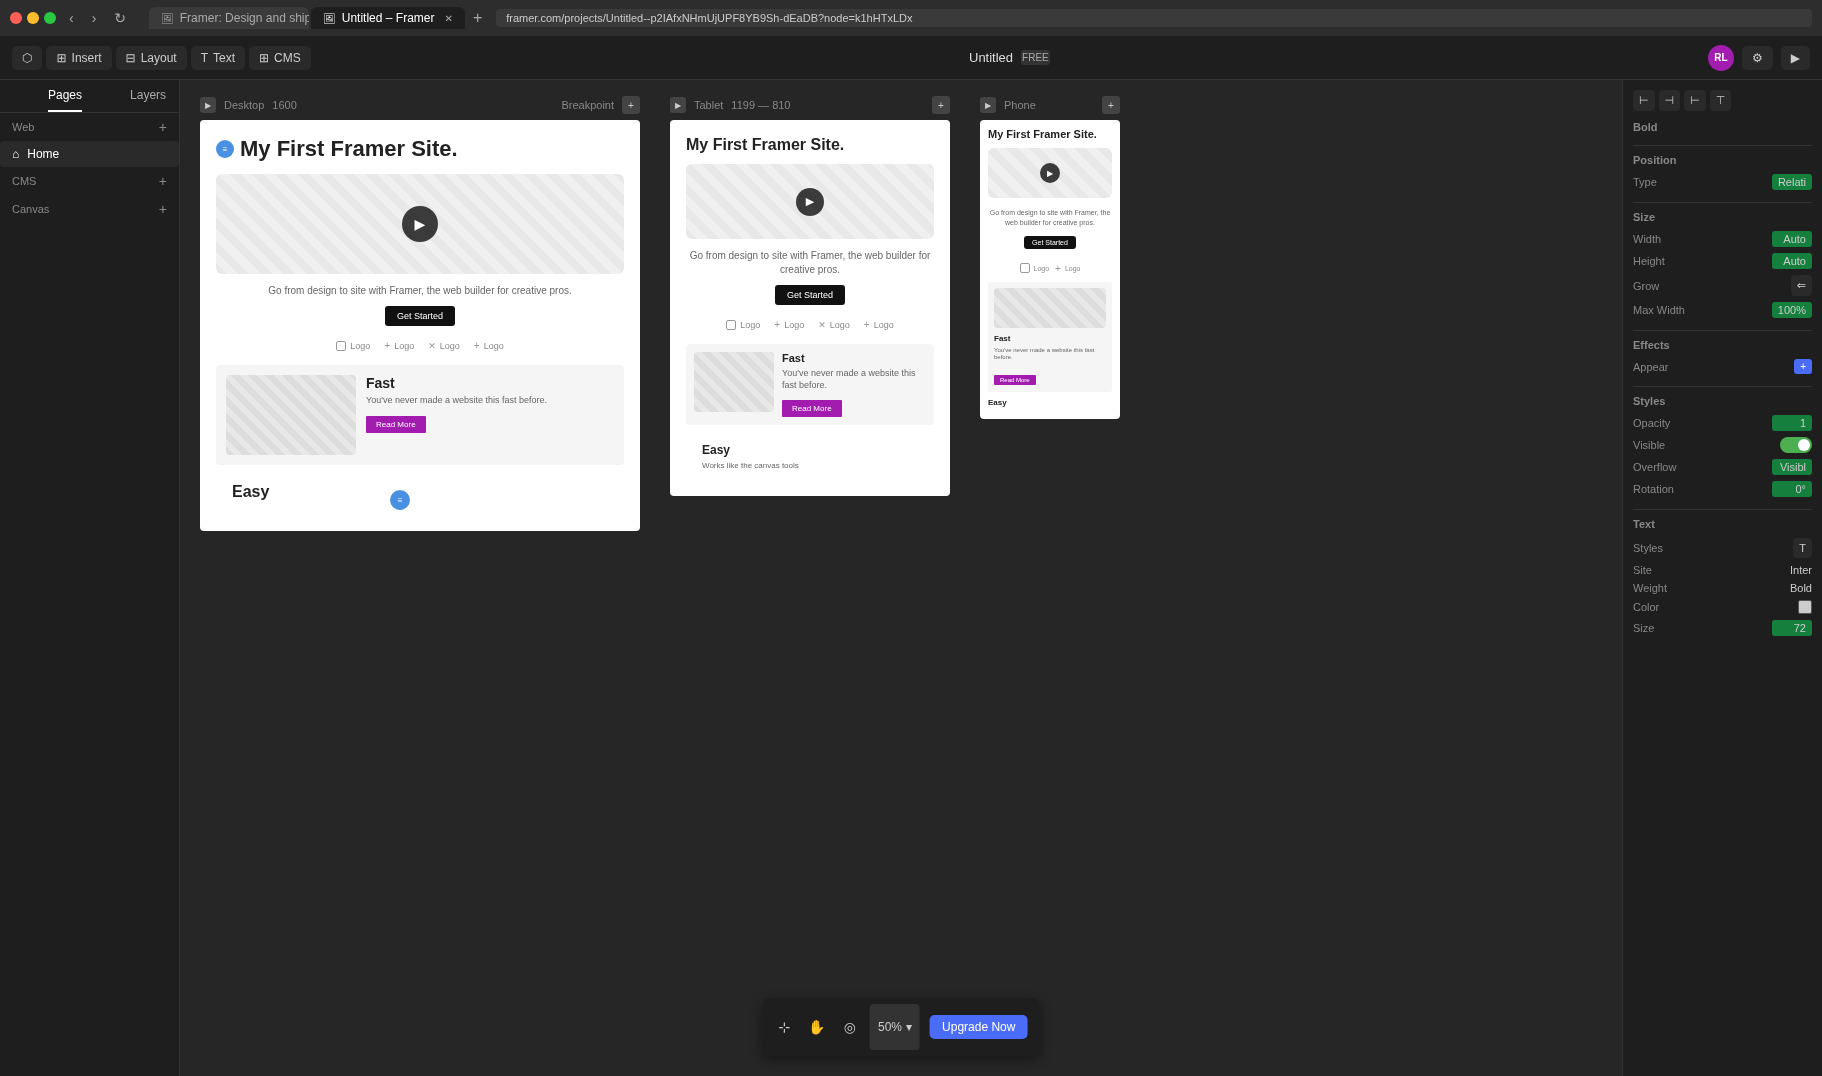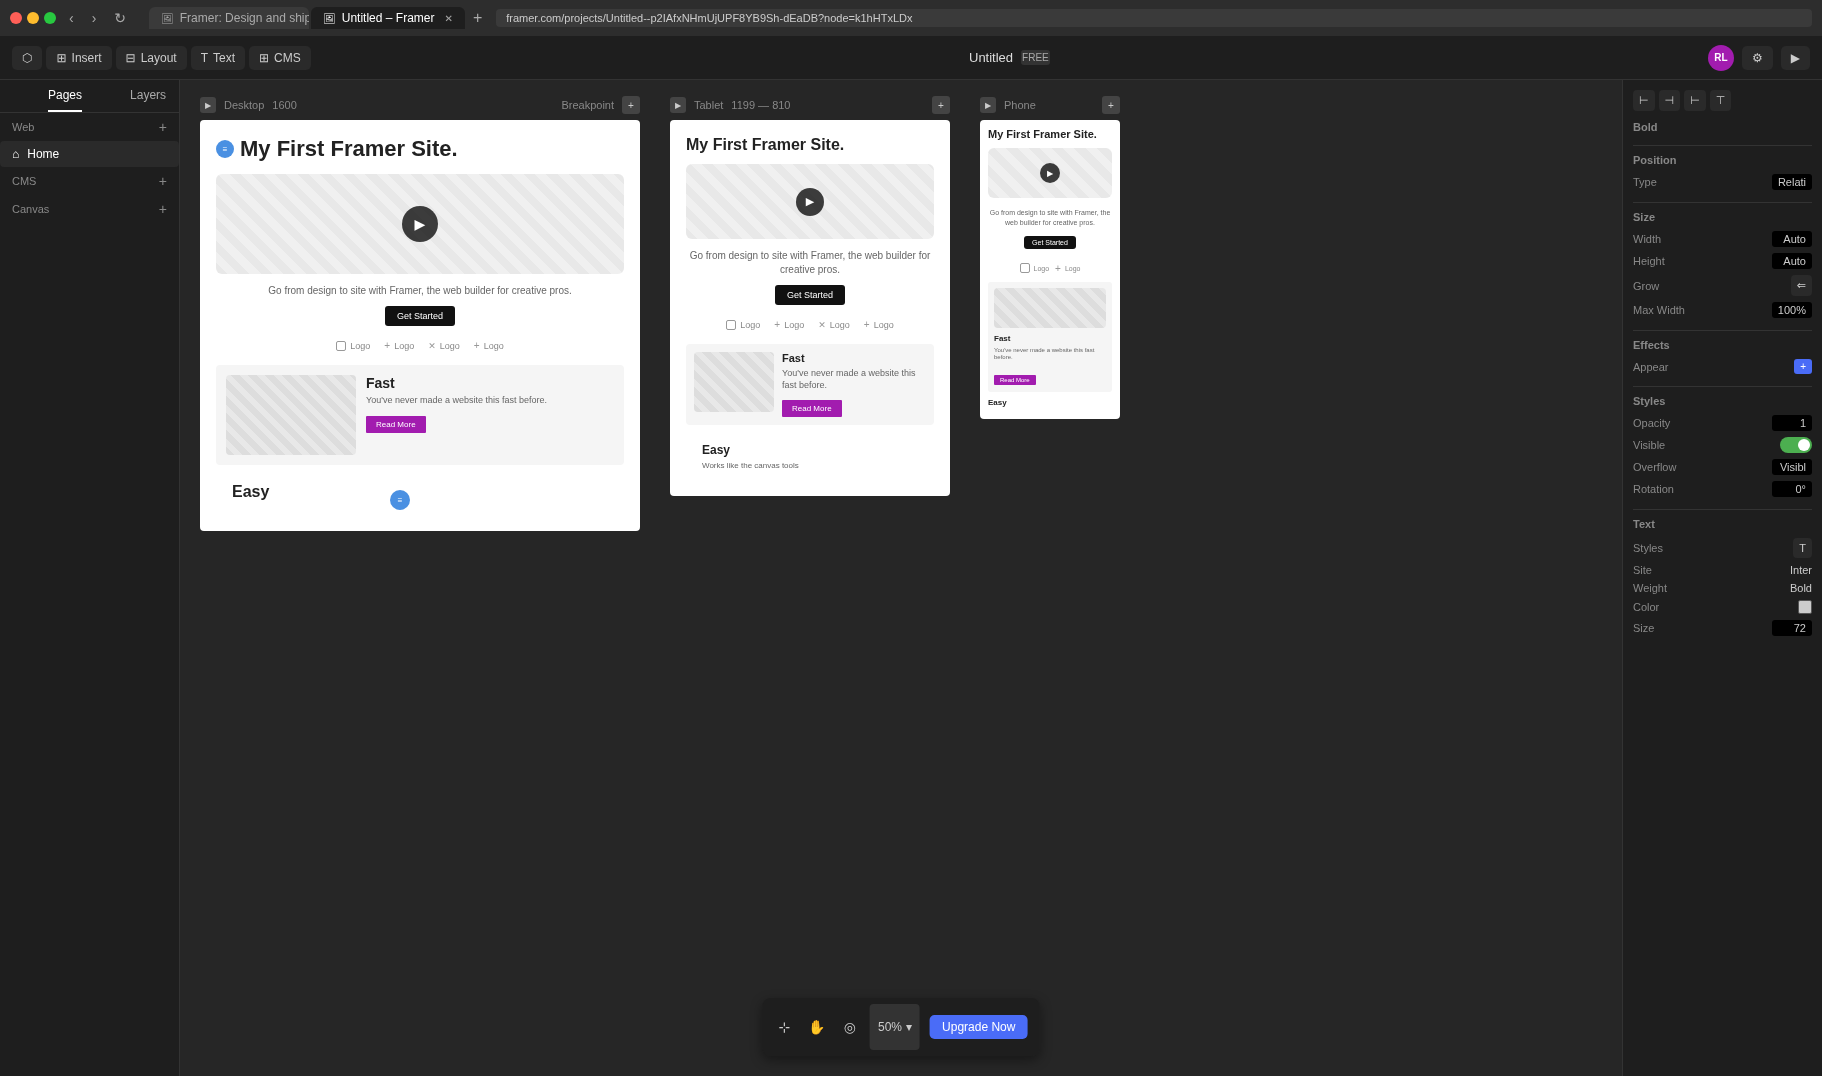--- a/index.html
+++ b/index.html
@@ -107,21 +107,21 @@
     .upgrade-btn { background: #4a6cf7; color: #fff; border: none; border-radius: 5px; padding: 5px 12px; font-size: 12px; font-weight: 500; cursor: pointer; }
 
     
     .right-sidebar { width: 200px; background: #1e1e1e; border-left: 1px solid #333; padding: 10px; overflow-y: auto; font-size: 11px; }
     .right-sidebar-top { display: flex; gap: 4px; margin-bottom: 10px; }
     .rs-icon-btn { background: #2a2a2a; border: none; color: #ccc; border-radius: 4px; padding: 4px 6px; cursor: pointer; font-size: 11px; }
     .rs-section { margin-bottom: 12px; }
     .rs-section-title { color: #888; font-size: 11px; font-weight: 600; margin-bottom: 8px; }
     .rs-row { display: flex; justify-content: space-between; align-items: center; margin-bottom: 6px; }
     .rs-label { color: #888; font-size: 11px; }
-    .rs-value { color: #ccc; font-size: 11px; background: #000000; padding: 2px 6px; border-radius: 3px; min-width: 40px; text-align: right; }
+    .rs-value { color: #ccc; font-size: 11px; background: #15803d; padding: 2px 6px; border-radius: 3px; min-width: 40px; text-align: right; }
     .rs-value-text { color: #ccc; font-size: 11px; }
     .rs-divider { border: none; border-top: 1px solid #333; margin: 8px 0; }
     .rs-toggle { width: 32px; height: 16px; background: #4CAF50; border-radius: 8px; position: relative; cursor: pointer; }
     .rs-toggle::after { content: ''; width: 12px; height: 12px; background: #fff; border-radius: 50%; position: absolute; right: 2px; top: 2px; }
     .rs-color-swatch { width: 14px; height: 14px; border-radius: 2px; background: #ccc; border: 1px solid #555; }
     .rs-appear-btn { background: #4a6cf7; color: #fff; border: none; border-radius: 3px; padding: 2px 6px; font-size: 10px; cursor: pointer; }
 
     
     .canvas-indicator { position: absolute; left: 210px; top: 410px; width: 20px; height: 20px; background: #4a90e2; border-radius: 50%; display: flex; align-items: center; justify-content: center; font-size: 8px; color: #fff; z-index: 10; }
   </style>

